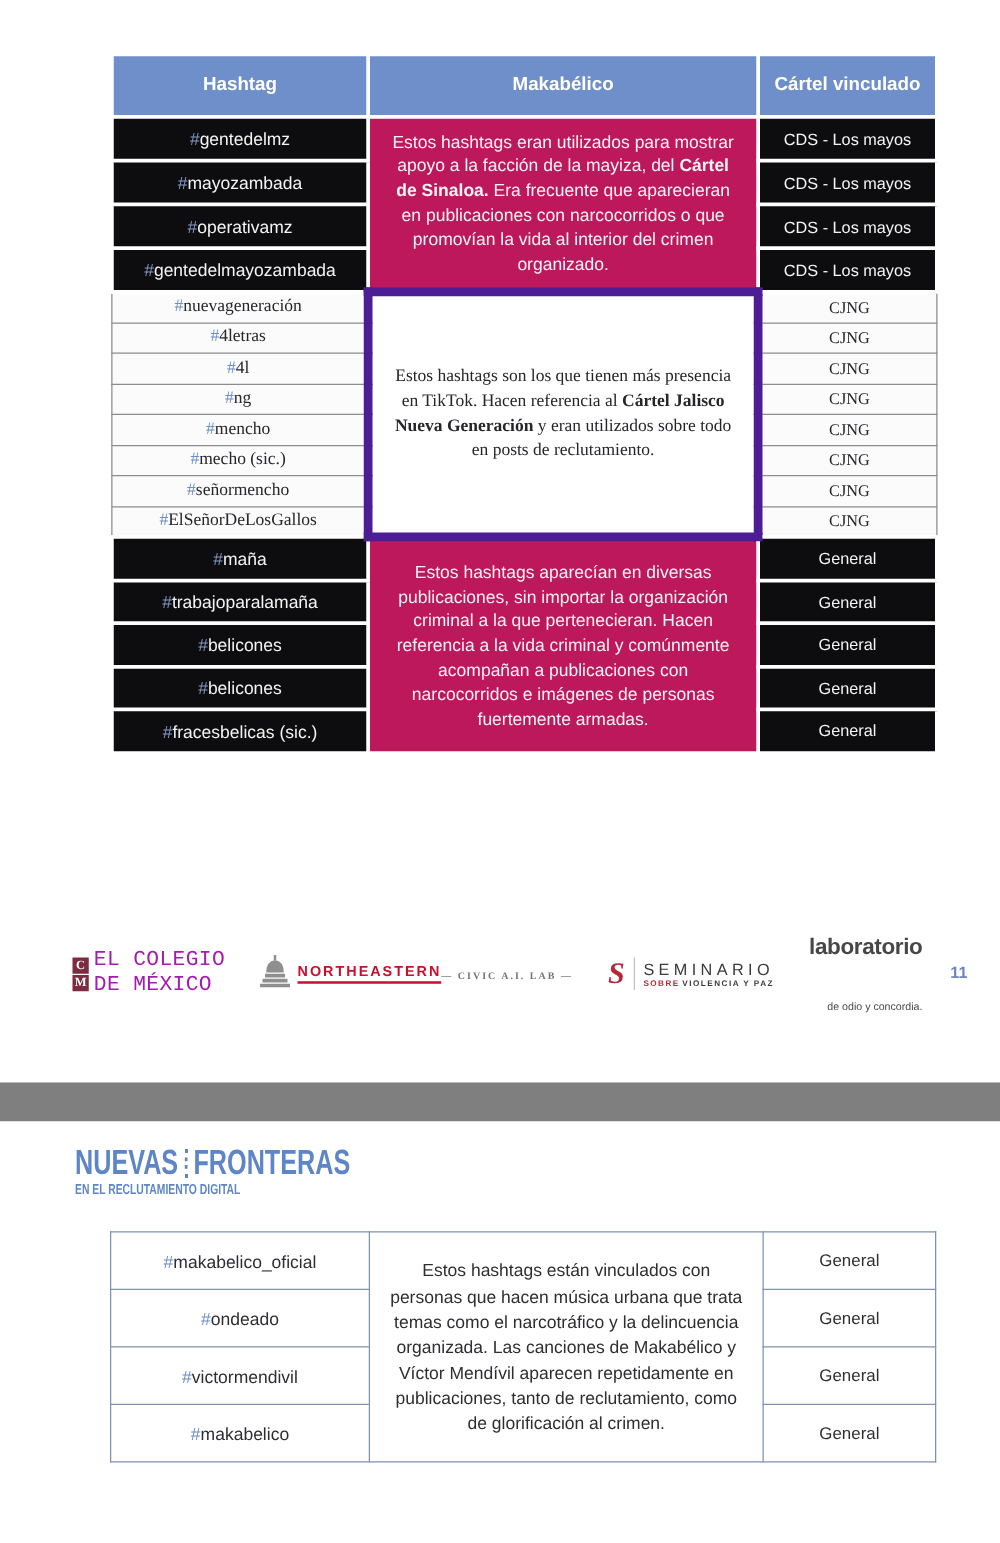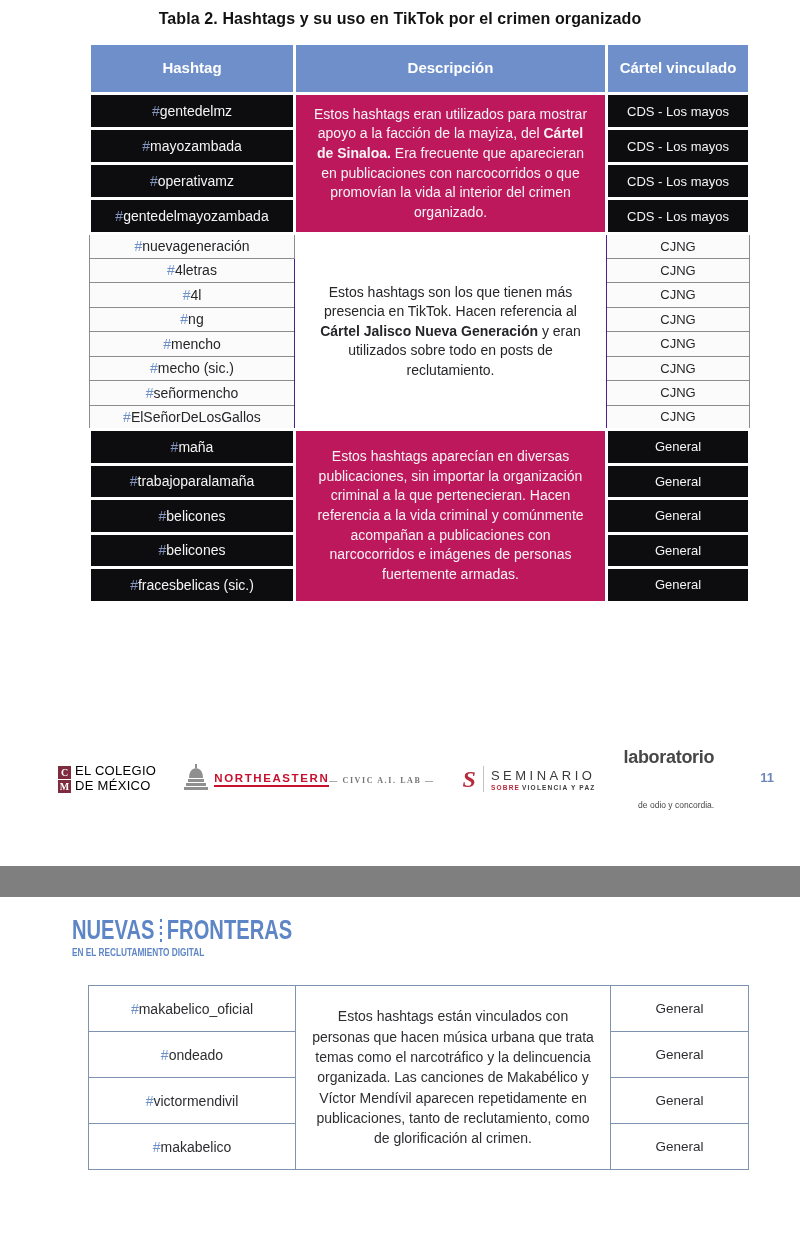--- a/index.html
+++ b/index.html
@@ -11,38 +11,38 @@
 
   
   table.t1 { position:absolute; top:42px; left:88px; width:660px;
              border-collapse:collapse; table-layout:fixed; }
   table.t1 col.c1 { width:205px; } table.t1 col.c2 { width:312px; } table.t1 col.c3 { width:143px; }
   table.t1 th { background:#6e8fc9; color:#ffffff; font-size:15px; font-weight:bold;
                 border:3px solid #ffffff; height:50px; text-align:center; line-height:1.25; padding:2px 8px; }
   td.dark  { background:#0d0d0f; color:#f4f4f4; border:3px solid #ffffff; }
   td.light { background:#fbfbfb; color:#26262a; border:1px solid #8c8c8c; }
   td.desc-dark  { background:#be185d; color:#f4f4f4; border:3px solid #ffffff; }
-  td.desc-light { background:#ffffff; color:#26262a; border:1px solid #4c1d95;margin-left:28px; }
+  td.desc-light { background:#ffffff; color:#26262a; border:7px solid #4c1d95;margin-left:28px; }
   td.cell-hash   { text-align:center; font-size:14px; }
   td.cell-desc   { text-align:center; font-size:14px; line-height:1.4; padding:8px 14px; }
   td.cell-cartel { text-align:center; font-size:13px; }
   tr.r-s1 td { height:35px; }
-  tr.r-s2 td { height:24.5px; }
+  tr.r-s2 td { height:24.5px;font-family:Liberation Serif, serif; }
   tr.r-s3 td { height:34.5px; }
   .hash-d { color:#8496c2; } 
   .hash-l { color:#6c8fc7; } 
   .bold-seg { font-weight:bold; }
 
   
   .logos { position:absolute; top:755px; left:58px; display:flex; align-items:center; gap:28px; height:48px; }
   .colmex { display:flex; align-items:center; gap:4px; }
   .colmex-mono { display:flex; flex-direction:column; gap:1px; }
   .colmex-mono span { width:13px; height:13px; background:#7e2b3f; color:#fff; font-size:10px; font-weight:bold;
                       display:flex; align-items:center; justify-content:center; font-family:"Liberation Serif", serif; }
-  .colmex-text { font-family:Liberation Sans, sans-serif; color:#000000; font-size:13px; line-height:1.15; letter-spacing:0.3px; }
+  .colmex-text { font-family:Liberation Mono, monospace; color:#a21caf; font-size:17px; line-height:1.15; letter-spacing:0.3px; }
   .ne { display:flex; align-items:center; gap:6px; }
   .ne-text { display:flex; flex-direction:row; align-items:center; }
   .ne-name { color:#c8102e; font-weight:bold; font-size:11.5px; letter-spacing:1.6px;
              border-bottom:2px solid #c8102e; padding-bottom:1px; }
   .ne-sub  { color:#767676; font-size:8px; letter-spacing:1.6px; margin-top:2px; font-weight:bold;font-family:Liberation Serif, serif; }
   .sem { display:flex; align-items:center; gap:7px; }
   .sem-s { color:#b5293a; font-family:"Liberation Serif", serif; font-style:italic; font-weight:bold; font-size:24px; line-height:1; }
   .sem-div { width:1px; height:26px; background:#c0c0c0; }
   .sem-text { display:flex; flex-direction:column; }
   .sem-name { color:#3a3a3a; font-size:13px; letter-spacing:3.5px; }
@@ -50,21 +50,21 @@
   .sem-sub .red { color:#b5293a; margin-right:2px; }
   .lab { display:flex; flex-direction:column; line-height:1;gap:36px; }
   .lab-name { font-size:18px; font-weight:bold; color:#474747; letter-spacing:-0.3px; }
   .lab-sub  { font-size:8.5px; font-weight:normal; color:#474747; margin-top:-1px; text-align:right; }
   .page-num { position:absolute; top:770px; right:26px; color:#6d87ba; font-weight:bold; font-size:13px; }
 
   
   .gray-bar { position:absolute; top:866px; left:0; width:800px; height:31px; background:#7f7f7f; }
 
   
-  .brand { position:absolute; top:916px; left:72px; }
+  .brand { position:absolute; top:916px; left:60px; }
   .brand-top { display:flex; align-items:center; gap:7px; color:#5e86c6; font-weight:bold; font-size:28px;
                transform:scaleX(0.72); transform-origin:left; line-height:1; white-space:nowrap; }
   .brand-dots { border-left:3px dotted #5e86c6; height:23px; }
   .brand-sub { color:#5e86c6; font-weight:bold; font-size:11.5px; margin-top:2px;
                transform:scaleX(0.72); transform-origin:left; white-space:nowrap; }
 
   
   table.t2 { position:absolute; top:985px; left:88px; width:660px; border-collapse:collapse; table-layout:fixed; }
   table.t2 col.c1 { width:207px; } table.t2 col.c2 { width:315px; } table.t2 col.c3 { width:138px; }
   table.t2 td { background:#ffffff; border:1.5px solid #7e93b1; color:#2e2e32; text-align:center; }
@@ -73,32 +73,31 @@
   table.t2 td.cell-cartel { font-size:13.5px; }
 
   .foot-note { position:absolute; top:1190px; left:0; width:100%; text-align:center;
                color:#96a8c9; font-size:13.5px; }
 </style>
 </head>
 <body>
 
 <div class="sheet">
 
-  <div class="doc-title">Tabla 2. Hashtags y su uso en TikTok por el crimen organizado</div>
 
   <table class="t1">
     <colgroup>
         <col class="c1">
         <col class="c2">
         <col class="c3">
       </colgroup>
     <tbody>
         <tr>
       <th>Hashtag</th>
-      <th>Descripción</th>
+      <th>Makabélico</th>
       <th>Cártel vinculado</th>
     </tr>
 
     <tr class="r-s1">
       <td class="dark cell-hash"><span class="hash-d">#</span><span>gentedelmz</span></td>
       <td class="desc-dark cell-desc" rowspan="4"><span>Estos hashtags eran utilizados para mostrar apoyo a la facción de la mayiza, del </span><span class="bold-seg">Cártel de Sinaloa.</span><span> Era frecuente que aparecieran en publicaciones con narcocorridos o que promovían la vida al interior del crimen organizado.</span></td>
       <td class="dark cell-cartel">CDS - Los mayos</td>
     </tr>
     <tr class="r-s1">
       <td class="dark cell-hash"><span class="hash-d">#</span><span>mayozambada</span></td>

